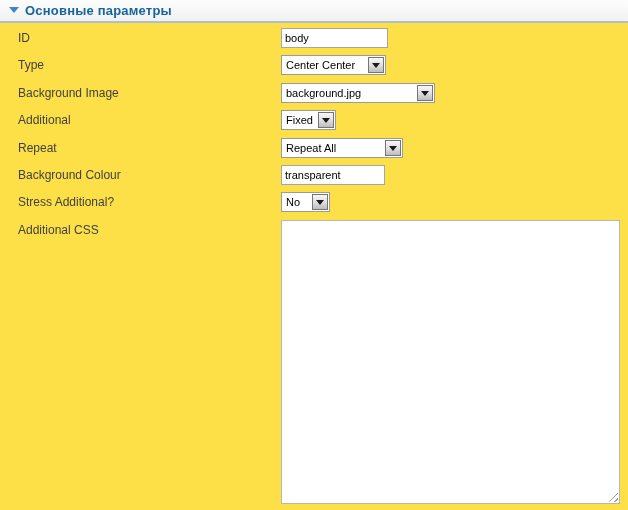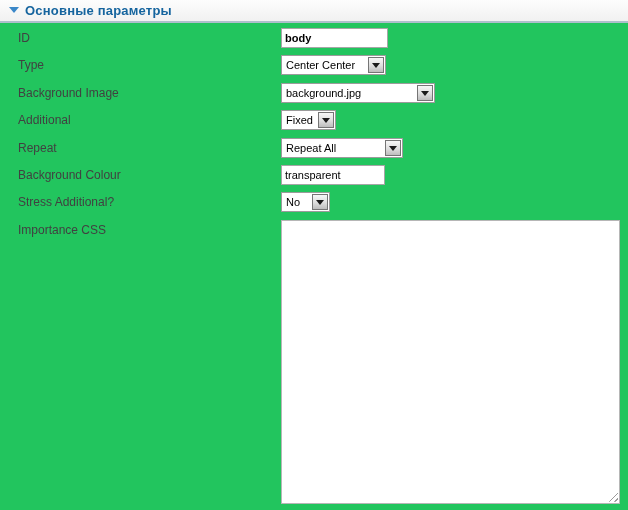--- a/index.html
+++ b/index.html
@@ -1,17 +1,17 @@
 <!DOCTYPE html>
 <html><head>
 <meta charset="utf-8">
 <style>
   html,body{margin:0;padding:0;background:#ffffff;}
   body{font-family:"Liberation Sans","DejaVu Sans",sans-serif;-webkit-font-smoothing:antialiased;}
-  .page{position:relative;width:628px;height:510px;background:#22c55e;overflow:hidden;}
+  .page{position:relative;width:628px;height:510px;background:#fde047;overflow:hidden;}
 
   
   .header{
     position:relative;height:21px;
     background:linear-gradient(#fdfdfd,#f1f1f1);
     border-bottom:2px solid #aebfcc;
     cursor:pointer;
   }
   .tri-down{
     position:absolute;left:9px;top:7px;width:0;height:0;
@@ -84,21 +84,21 @@
   <div class="header">
     <span class="tri-down"></span>
     <span class="title">Основные параметры</span>
   </div>
 
   <div class="form">
 
     <div class="row">
       <span class="lbl">ID</span>
       <div class="ctrl">
-        <input class="txt" style="width: 107px; font-weight: bold;" type="text" value="body">
+        <input class="txt" style="width: 107px;" type="text" value="body">
       </div>
     </div>
 
     <div class="row">
       <span class="lbl">Type</span>
       <div class="ctrl">
         <div class="combo" style="width:105px">
           <span class="combo-val">Center Center</span>
           <span class="combo-btn">
               <span class="tri"></span>
@@ -156,21 +156,21 @@
         <div class="combo" style="width:49px">
           <span class="combo-val">No</span>
           <span class="combo-btn">
               <span class="tri"></span>
             </span>
         </div>
       </div>
     </div>
 
     <div class="row" style="height:284px">
-      <span class="lbl">Importance CSS</span>
+      <span class="lbl">Additional CSS</span>
       <div class="ctrl">
         <div class="ta-wrap">
           <textarea class="ta" style=""></textarea>
           <span class="grip"></span>
         </div>
       </div>
     </div>
 
   </div>
 </div>

